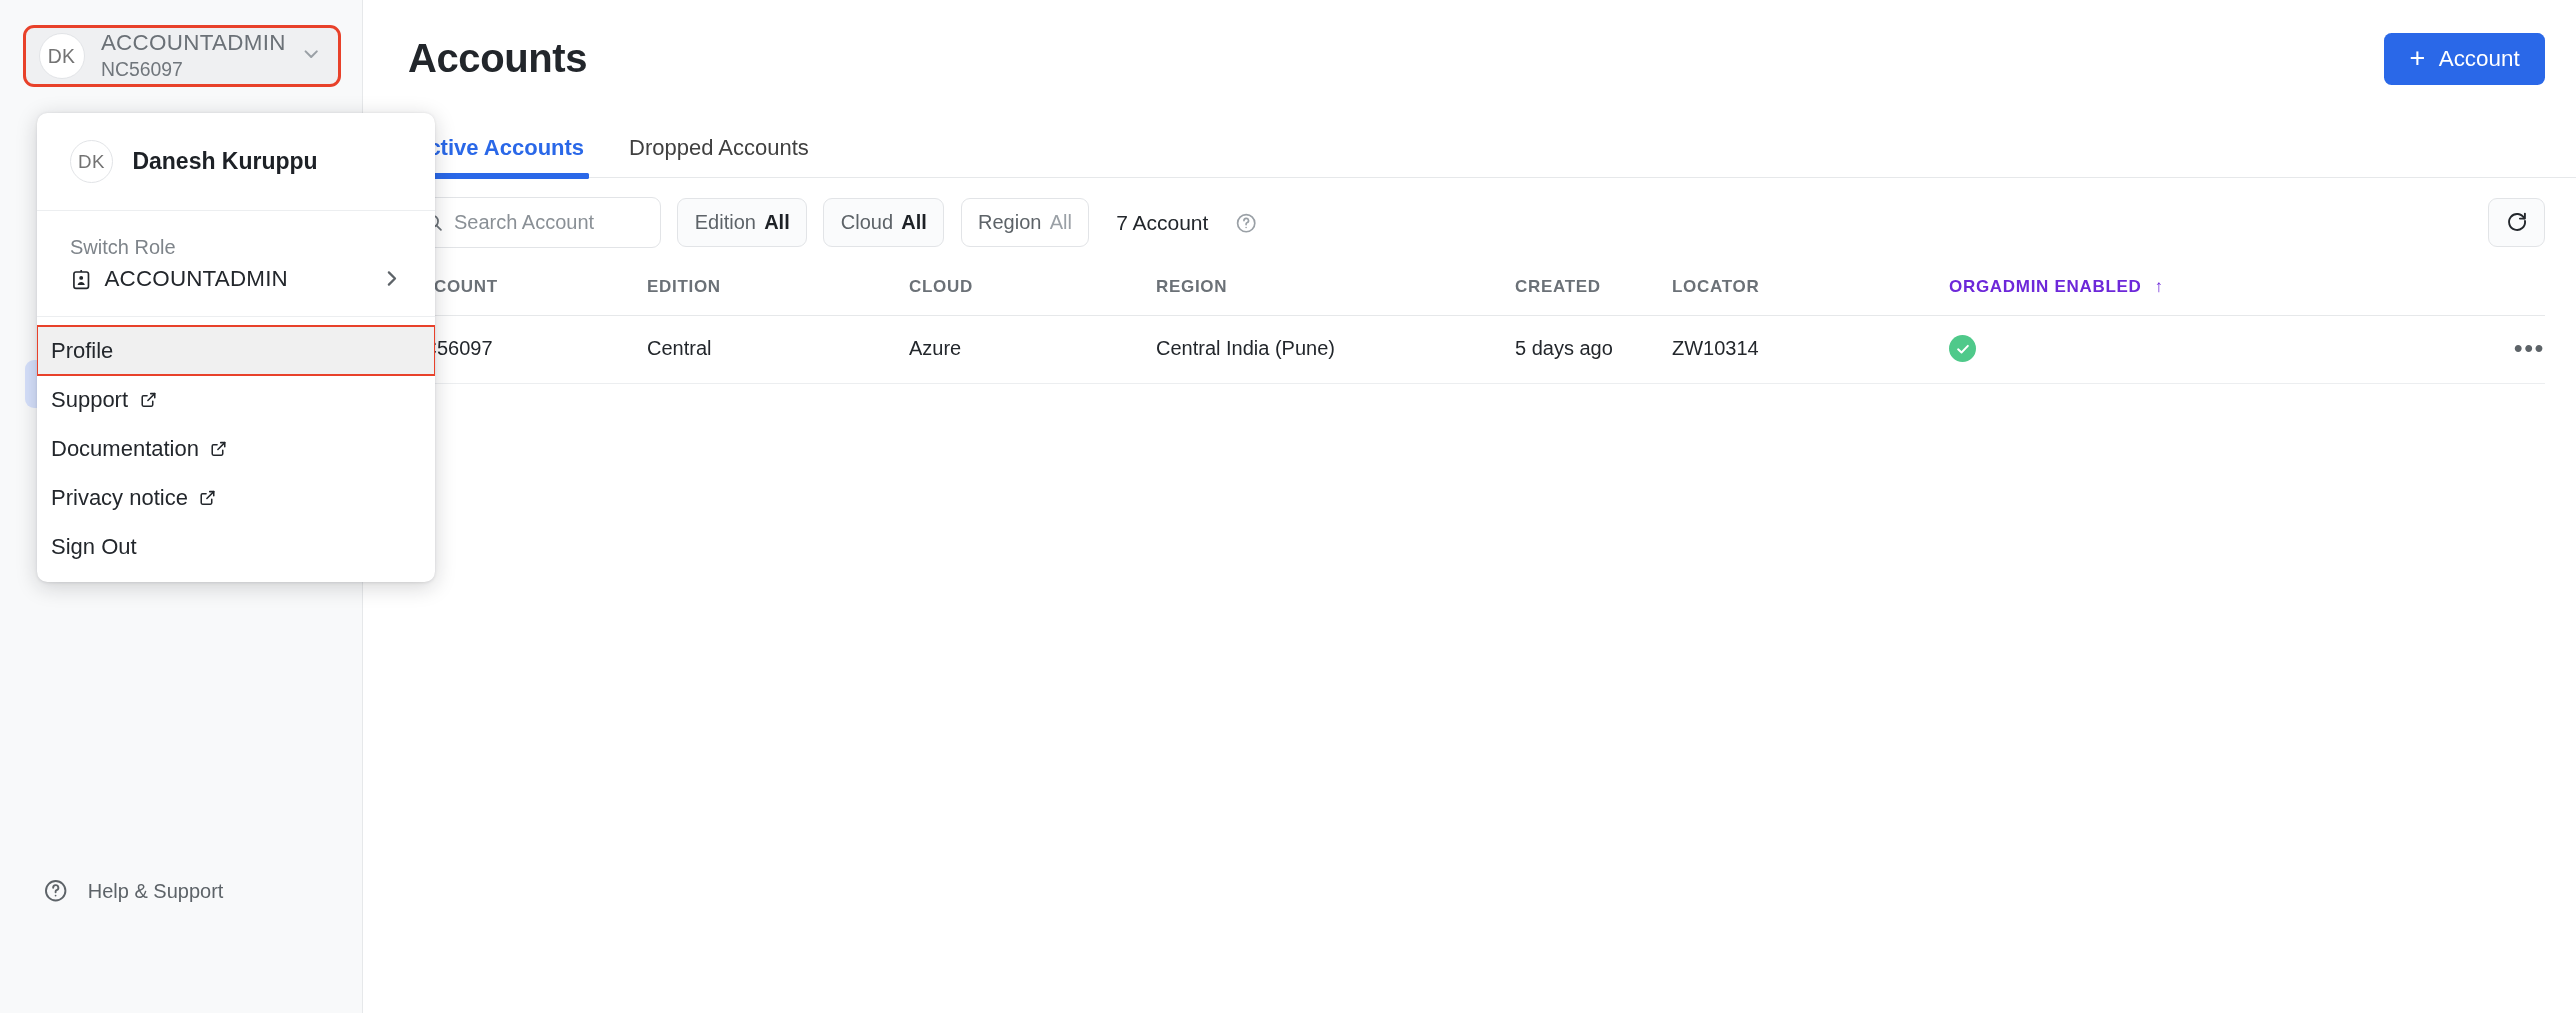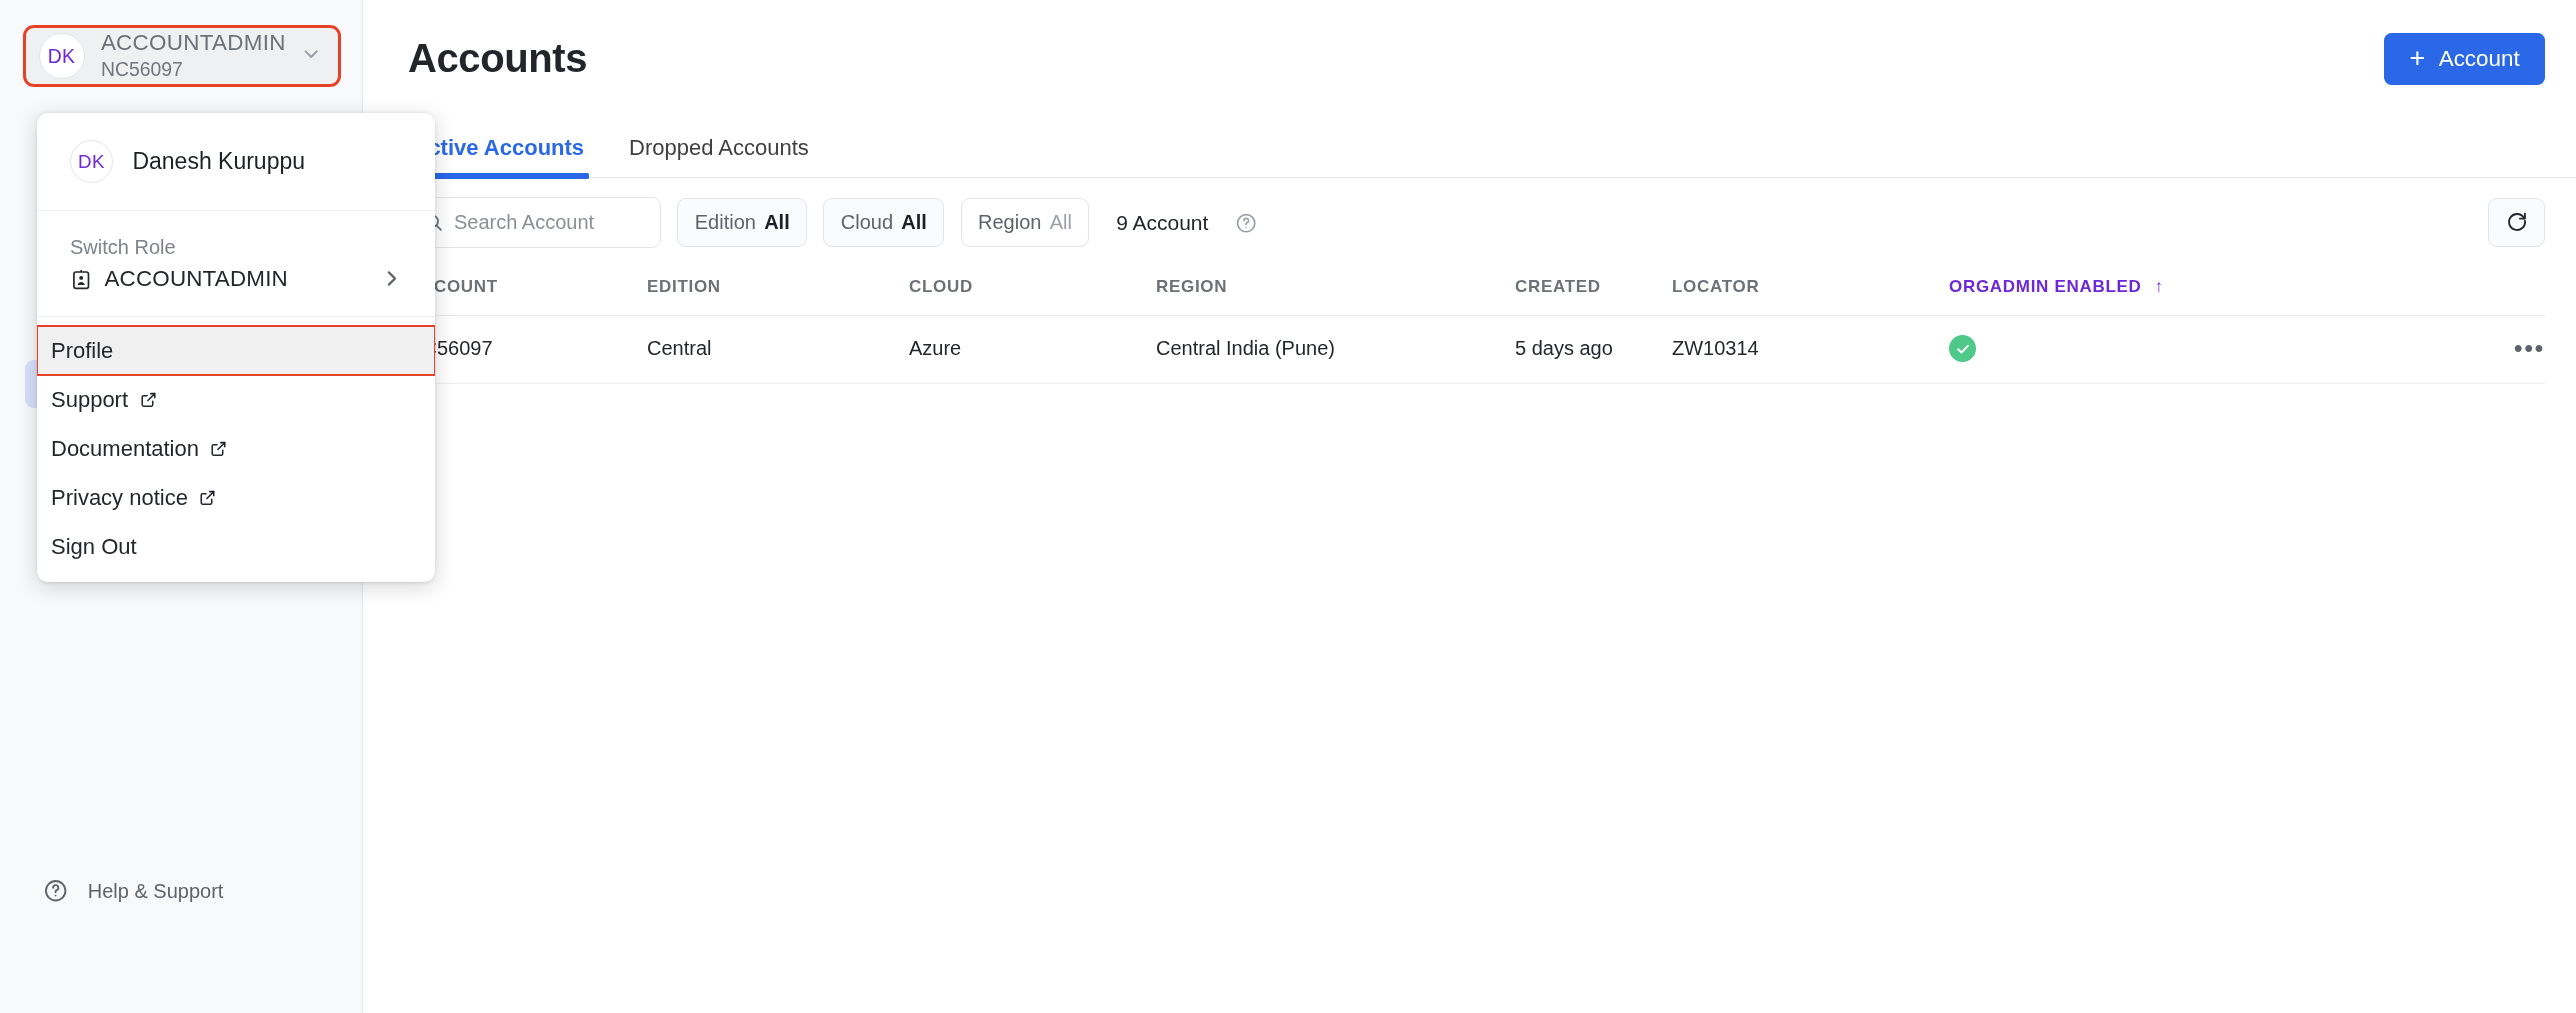--- a/index.html
+++ b/index.html
@@ -28,21 +28,21 @@
     display: flex; align-items: center;
     padding: 0 16.4px 0 13.5px;
     outline: 3px solid #e8412a;
     outline-offset: -1.5px;
     cursor: pointer;
   }
   .avatar-circle {
     width: 46px; height: 46px; border-radius: 50%;
     background: #ffffff; border: 1.5px solid #e2e4e7;
     display: flex; align-items: center; justify-content: center;
-    font-size: 19.4px; color: #6d28d9; letter-spacing: 0.4px;
+    font-size: 19.4px; color: #737373; letter-spacing: 0.4px;
     flex: 0 0 46px;
   }
   .role-text { margin-left: 16.4px; flex: 1; min-width: 0; }
   .role-name {
     font-size: 22.4px; color: #6b7177; letter-spacing: 0.3px;
     line-height: 28px; white-space: nowrap;
   }
   .role-acct {
     font-size: 19.4px; color: #70767c; line-height: 25.4px;
     white-space: nowrap;
@@ -76,21 +76,21 @@
     overflow: hidden;
     padding-bottom: 10.5px;
   }
   .dd-user {
     display: flex; align-items: center;
     padding: 27px 0 27px 33px;
     border-bottom: 1.5px solid #eceef0;
   }
   .dd-user .avatar-circle { width: 43px; height: 43px; flex: 0 0 43px; font-size: 18.7px; }
   .dd-user-name {
-    margin-left: 19.4px; font-size: 23px; font-weight: normal; color: #1d2126;
+    margin-left: 19.4px; font-size: 23px; font-weight: bold; color: #1d2126;
     white-space: nowrap;
   }
   .dd-switchrole { padding: 22.4px 33px 4.5px 33px; }
   .dd-switchrole-label { font-size: 20px; color: #7e848a; line-height: 28px; }
   .dd-role-row {
     display: flex; align-items: center;
     padding: 4.5px 0 16.4px 0; cursor: pointer;
   }
   .dd-role-icon { flex: 0 0 auto; margin-right: 12px; display: flex; }
   .dd-role-name { font-size: 22.4px; color: #23272c; letter-spacing: 0.2px; white-space: nowrap; }
@@ -359,21 +359,21 @@
       <div class="chip">
         <span>Cloud</span>
         <span class="val">All</span>
       </div>
 
       <div class="chip plain">
         <span>Region</span>
         <span class="val muted">All</span>
       </div>
 
-      <span class="count-text">9 Account</span>
+      <span class="count-text">7 Account</span>
       <span class="count-help">
         <svg width="22.4" height="22.4" viewBox="0 0 24 24" fill="none" stroke="#9aa0a6" stroke-width="1.8" stroke-linecap="round" stroke-linejoin="round">
           <circle cx="12" cy="12" r="9.2"></circle>
           <path d="M9.6 9.2a2.45 2.45 0 1 1 3.2 2.33c-.62.22-.9.76-.9 1.37v.55"></path>
           <circle cx="11.9" cy="16.6" r="0.85" fill="#9aa0a6" stroke="none"></circle>
         </svg>
       </span>
 
       <div class="refresh-btn">
         <span>

